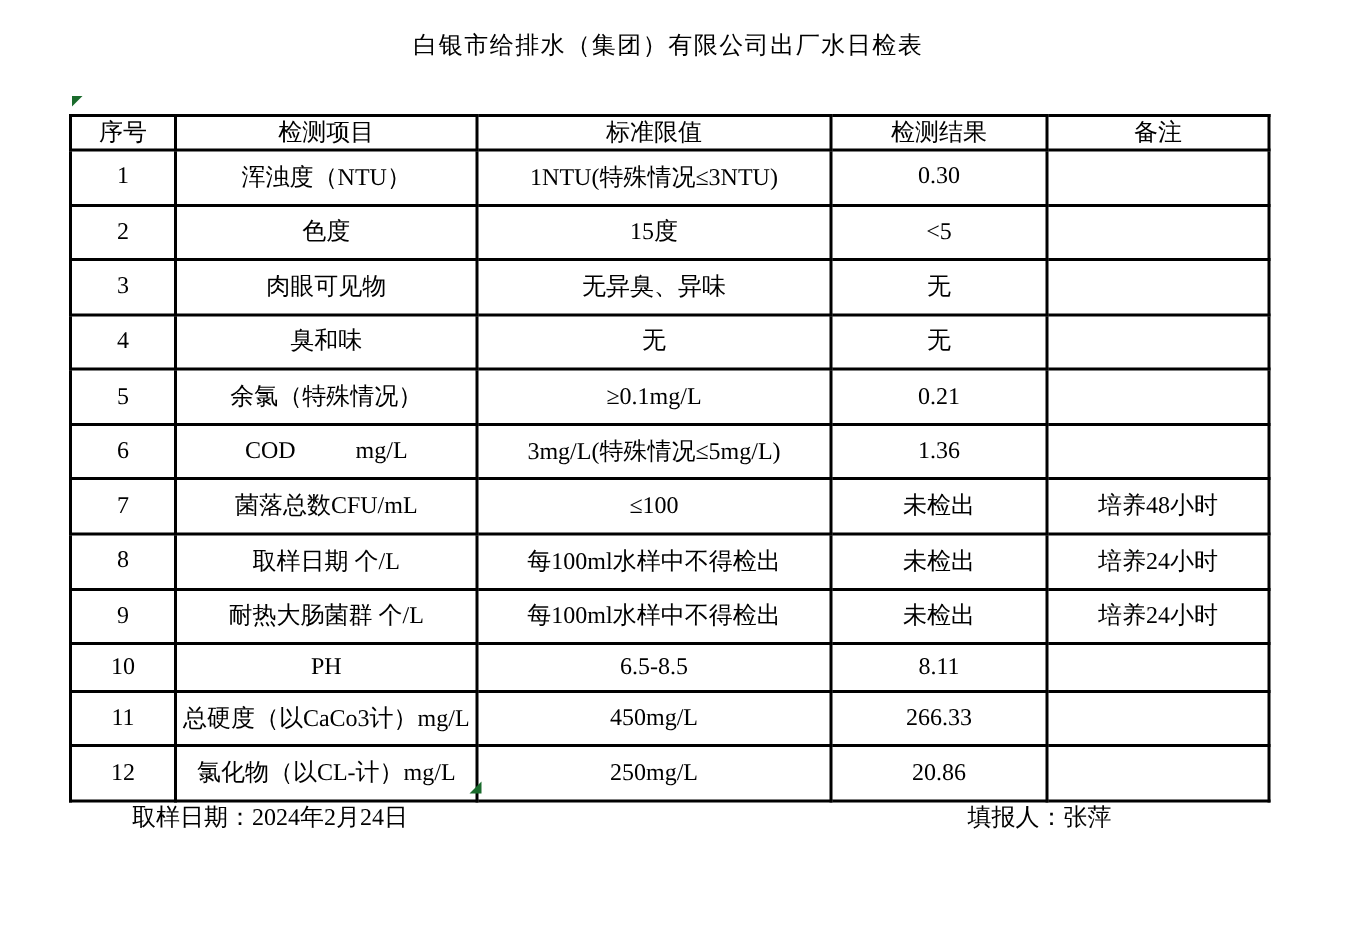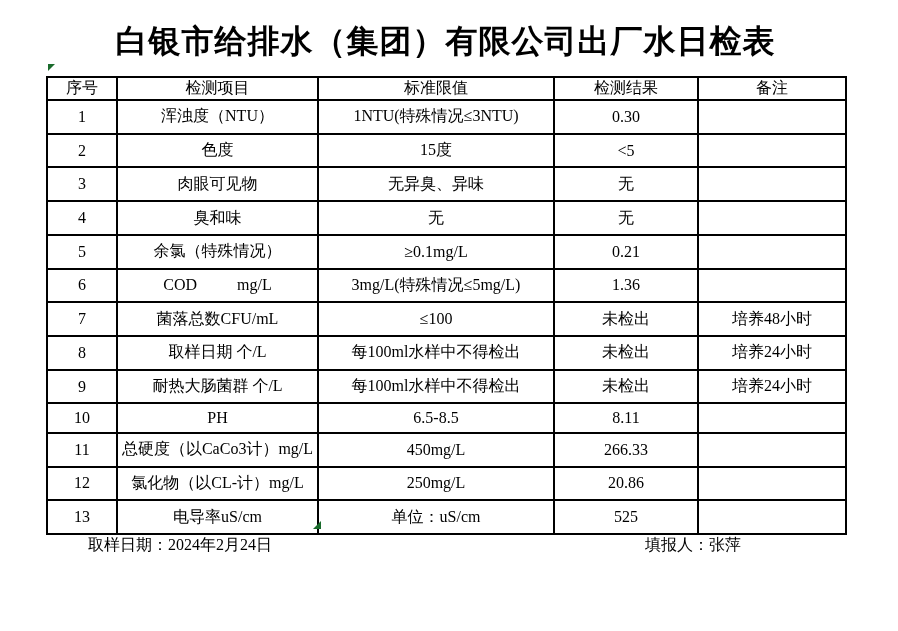--- a/index.html
+++ b/index.html
@@ -11,22 +11,22 @@
     font-family: "Liberation Serif", "DejaVu Serif", serif;
     color: #000000;
     overflow: hidden;
   }
   .title {
     position: absolute;
     top: 20px;
     left: 46px;
     width: 799px;
     text-align: center;
-    font-size: 32px;
-    font-weight: 700;
+    font-size: 16px;
+    font-weight: 400;
     letter-spacing: 1px;
     white-space: pre;
   }
   table.report {
     position: absolute;
     left: 46px;
     top: 76px;
     width: 799px;
     height: 459px;
     border-collapse: collapse;
@@ -171,27 +171,20 @@
         <td>266.33</td>
         <td></td>
       </tr>
       <tr>
         <td>12</td>
         <td>氯化物（以CL-计）mg/L</td>
         <td>250mg/L</td>
         <td>20.86</td>
         <td></td>
       </tr>
-      <tr>
-        <td>13</td>
-        <td>电导率uS/cm</td>
-        <td>单位：uS/cm</td>
-        <td>525</td>
-        <td></td>
-      </tr>
     </tbody>
 </table>
 
 <div class="corner-marker"></div>
 <div class="bottom-marker"></div>
 
 <div class="footer-line">
   <span class="footer-sampling">取样日期：2024年2月24日</span>
   <span class="footer-reporter">填报人：张萍</span>
 </div>

